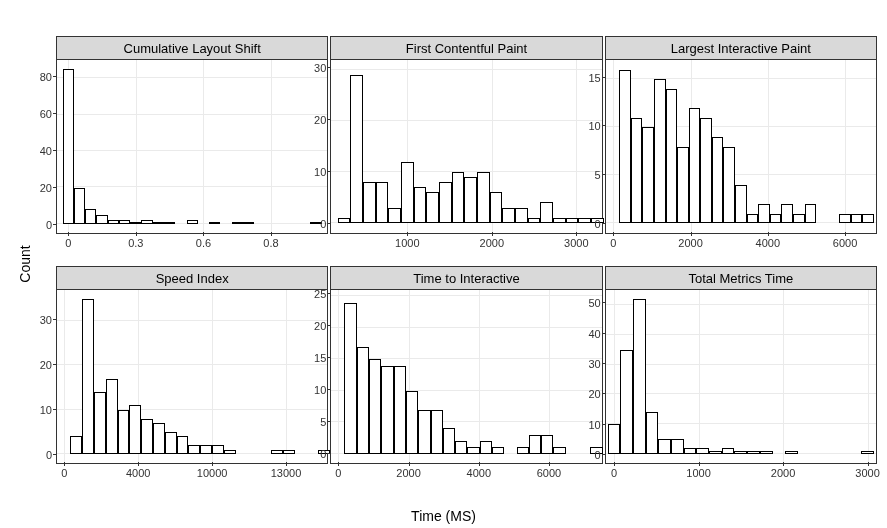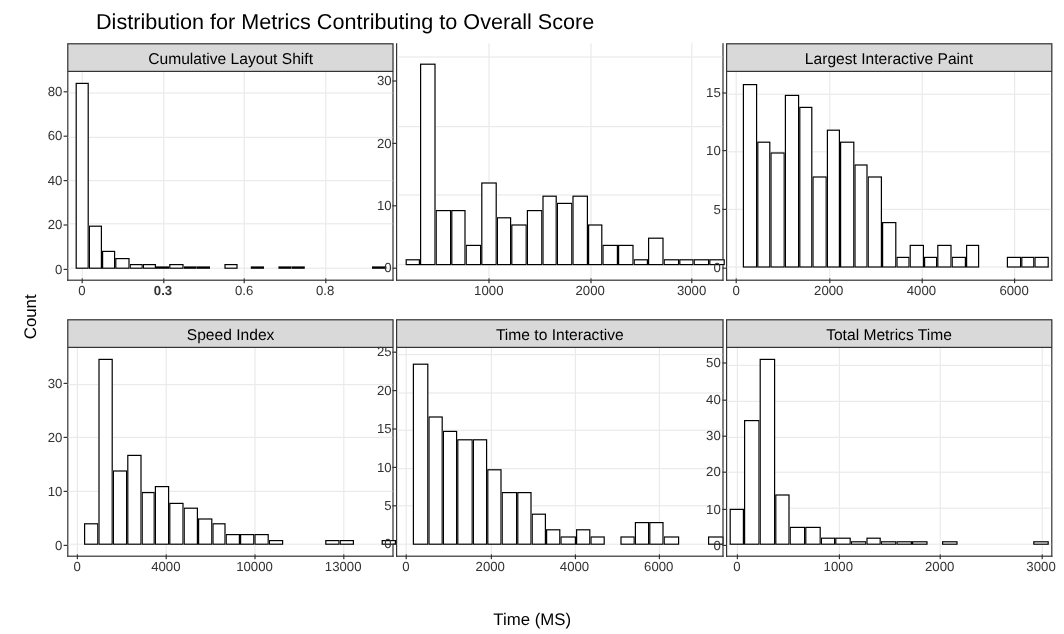--- a/index.html
+++ b/index.html
@@ -17,21 +17,20 @@
 .gridline-h{position:absolute;left:0;right:0;height:1px;background:#eaeaea}
 .gridline-v{position:absolute;top:0;bottom:0;width:1px;background:#eaeaea}
 .bar{position:absolute;bottom:0;background:#fff;border:1px solid #000;box-sizing:border-box}
 .tickmark-y{position:absolute;right:-1px;width:4px;height:1px;background:#333}
 .tickmark-x{position:absolute;top:-1px;width:1px;height:4px;background:#333}
 .ycol{position:absolute;left:-40px;top:22px;bottom:30px;width:40px}
 </style>
 </head>
 <body>
 <div id="wrap">
-  <div class="title">Distribution for Metrics Contributing to Overall Score</div>
   <div class="ylab">Count</div>
   <div class="xlab">Time (MS)</div>
   <div class="grid" id="grid">
       <div class="panel">
         <div class="strip">Cumulative Layout Shift</div>
         <div class="ycol">
           <div class="tick-y" style="bottom: 5.26316%;">0</div>
           <div class="tickmark-y" style="bottom: 5.26316%;"></div>
           <div class="tick-y" style="bottom: 26.3158%;">20</div>
           <div class="tickmark-y" style="bottom: 26.3158%;"></div>
@@ -48,21 +47,21 @@
           <div class="gridline-h" style="bottom: 47.3684%;"></div>
           <div class="gridline-h" style="bottom: 68.4211%;"></div>
           <div class="gridline-h" style="bottom: 89.4737%;"></div>
           <div class="gridline-v" style="left: 4.16667%;"></div>
           <div class="gridline-v" style="left: 29.1667%;"></div>
           <div class="gridline-v" style="left: 54.1667%;"></div>
           <div class="gridline-v" style="left: 79.1667%;"></div>
           <div class="axis-x">
             <div class="tick-x" style="left: 4.16667%;">0</div>
             <div class="tickmark-x" style="left: 4.16667%;"></div>
-            <div class="tick-x" style="left: 29.1667%; font-weight: bold;">0.3</div>
+            <div class="tick-x" style="left: 29.1667%;">0.3</div>
             <div class="tickmark-x" style="left: 29.1667%;"></div>
             <div class="tick-x" style="left: 54.1667%;">0.6</div>
             <div class="tickmark-x" style="left: 54.1667%;"></div>
             <div class="tick-x" style="left: 79.1667%;">0.8</div>
             <div class="tickmark-x" style="left: 79.1667%;"></div>
           </div>
           <div class="bar" style="left: 2.08333%; width: 4.16667%; bottom: 5.26316%; height: 89.4737%;"></div>
           <div class="bar" style="left: 6.25%; width: 4.16667%; bottom: 5.26316%; height: 21.0526%;"></div>
           <div class="bar" style="left: 10.4167%; width: 4.16667%; bottom: 5.26316%; height: 8.42105%;"></div>
           <div class="bar" style="left: 14.5833%; width: 4.16667%; bottom: 5.26316%; height: 5.26316%;"></div>
@@ -73,20 +72,21 @@
           <div class="bar" style="left: 35.4167%; width: 4.16667%; bottom: 5.26316%; height: 1.05263%;"></div>
           <div class="bar" style="left: 39.5833%; width: 4.16667%; bottom: 5.26316%; height: 1.05263%;"></div>
           <div class="bar" style="left: 47.9167%; width: 4.16667%; bottom: 5.26316%; height: 2.10526%;"></div>
           <div class="bar" style="left: 56.25%; width: 4.16667%; bottom: 5.26316%; height: 1.05263%;"></div>
           <div class="bar" style="left: 64.5833%; width: 4.16667%; bottom: 5.26316%; height: 1.05263%;"></div>
           <div class="bar" style="left: 68.75%; width: 4.16667%; bottom: 5.26316%; height: 1.05263%;"></div>
           <div class="bar" style="left: 93.75%; width: 4.16667%; bottom: 5.26316%; height: 1.05263%;"></div>
         </div>
       </div>
       <div class="panel">
+        <div class="strip">First Contentful Paint</div>
         <div class="ycol">
           <div class="tick-y" style="bottom: 5.88235%;">0</div>
           <div class="tickmark-y" style="bottom: 5.88235%;"></div>
           <div class="tick-y" style="bottom: 35.2941%;">10</div>
           <div class="tickmark-y" style="bottom: 35.2941%;"></div>
           <div class="tick-y" style="bottom: 64.7059%;">20</div>
           <div class="tickmark-y" style="bottom: 64.7059%;"></div>
           <div class="tick-y" style="bottom: 94.1176%;">30</div>
           <div class="tickmark-y" style="bottom: 94.1176%;"></div>
         </div>

